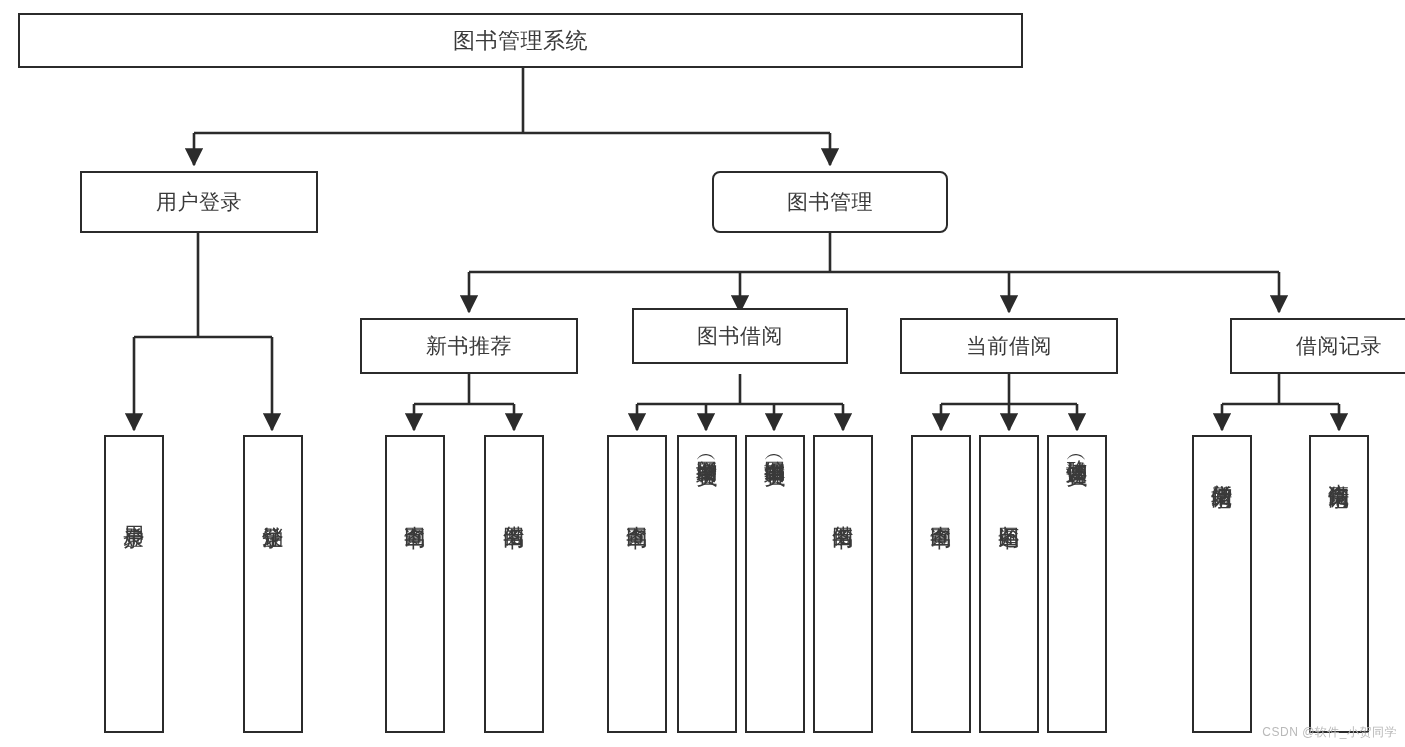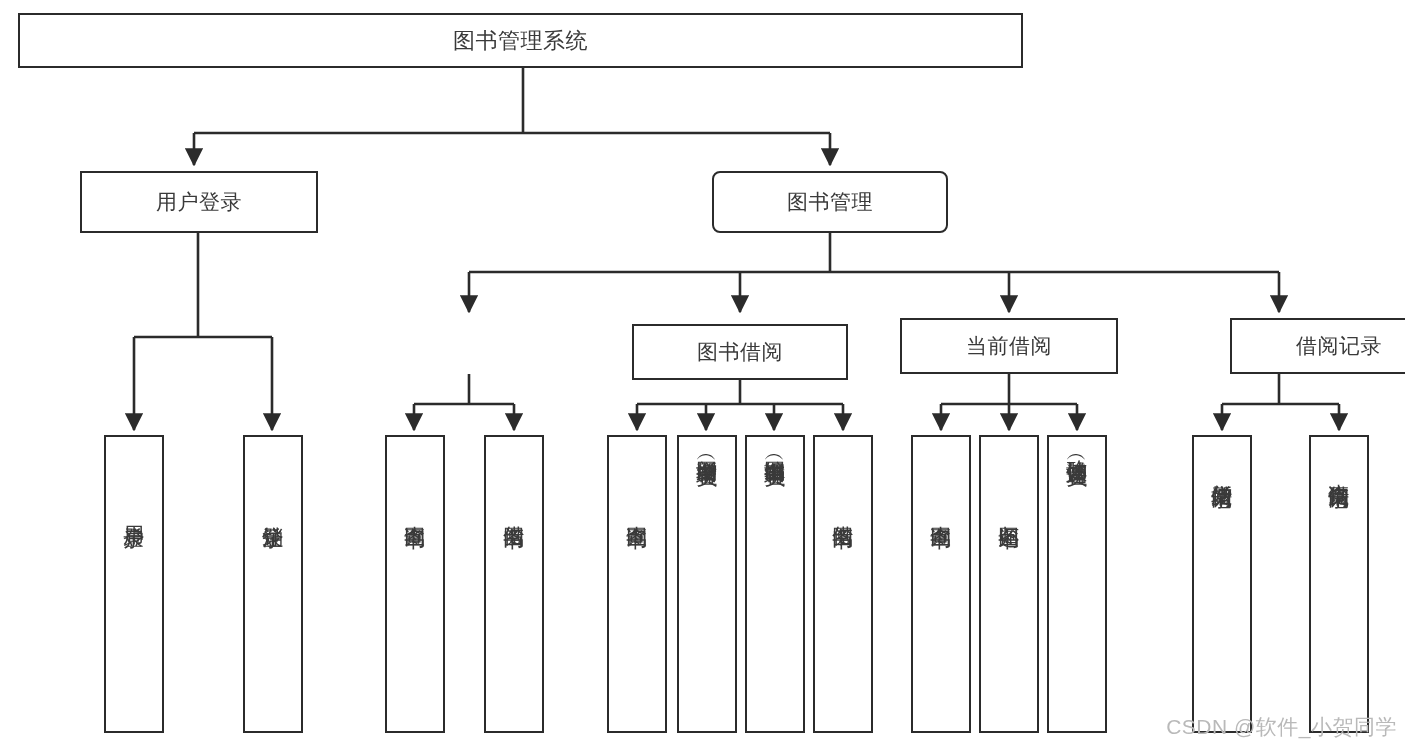--- a/index.html
+++ b/index.html
@@ -57,21 +57,21 @@
     text-orientation: upright;
     font-size: 21px;
     line-height: 1.12;
     letter-spacing: 1px;
     white-space: nowrap;
   }
   .watermark {
     position: absolute;
     right: 8px;
     bottom: 6px;
-    font-size: 21px;
+    font-size: 12px;
     color: #b9b9b9;
     white-space: nowrap;
     letter-spacing: 0.5px;
     margin-top: 48px;
   }
 </style>
 </head>
 <body>
 
 <div id="canvas">
@@ -133,22 +133,25 @@
   </div>
 
   <div class="node h" style="left:80px; top:171px; width:238px; height:62px;">
     <span class="label">用户登录</span>
   </div>
 
   <div class="node h" style="left:712px; top:171px; width:236px; height:62px;border-radius:8px;">
     <span class="label">图书管理</span>
   </div>
 
-
-  <div class="node h" style="left:632px; top:324px; width:216px; height:56px;font-family:Liberation Serif, serif;">
+  <div class="node h" style="left:360px; top:318px; width:218px; height:56px;">
+    <span class="label">新书推荐</span>
+  </div>
+
+  <div class="node h" style="left:632px; top:308px; width:216px; height:56px;font-family:Liberation Serif, serif;">
     <span class="label">图书借阅</span>
   </div>
 
   <div class="node h" style="left:900px; top:318px; width:218px; height:56px;">
     <span class="label">当前借阅</span>
   </div>
 
   <div class="node h" style="left:1230px; top:318px; width:218px; height:56px;">
     <span class="label">借阅记录</span>
   </div>

